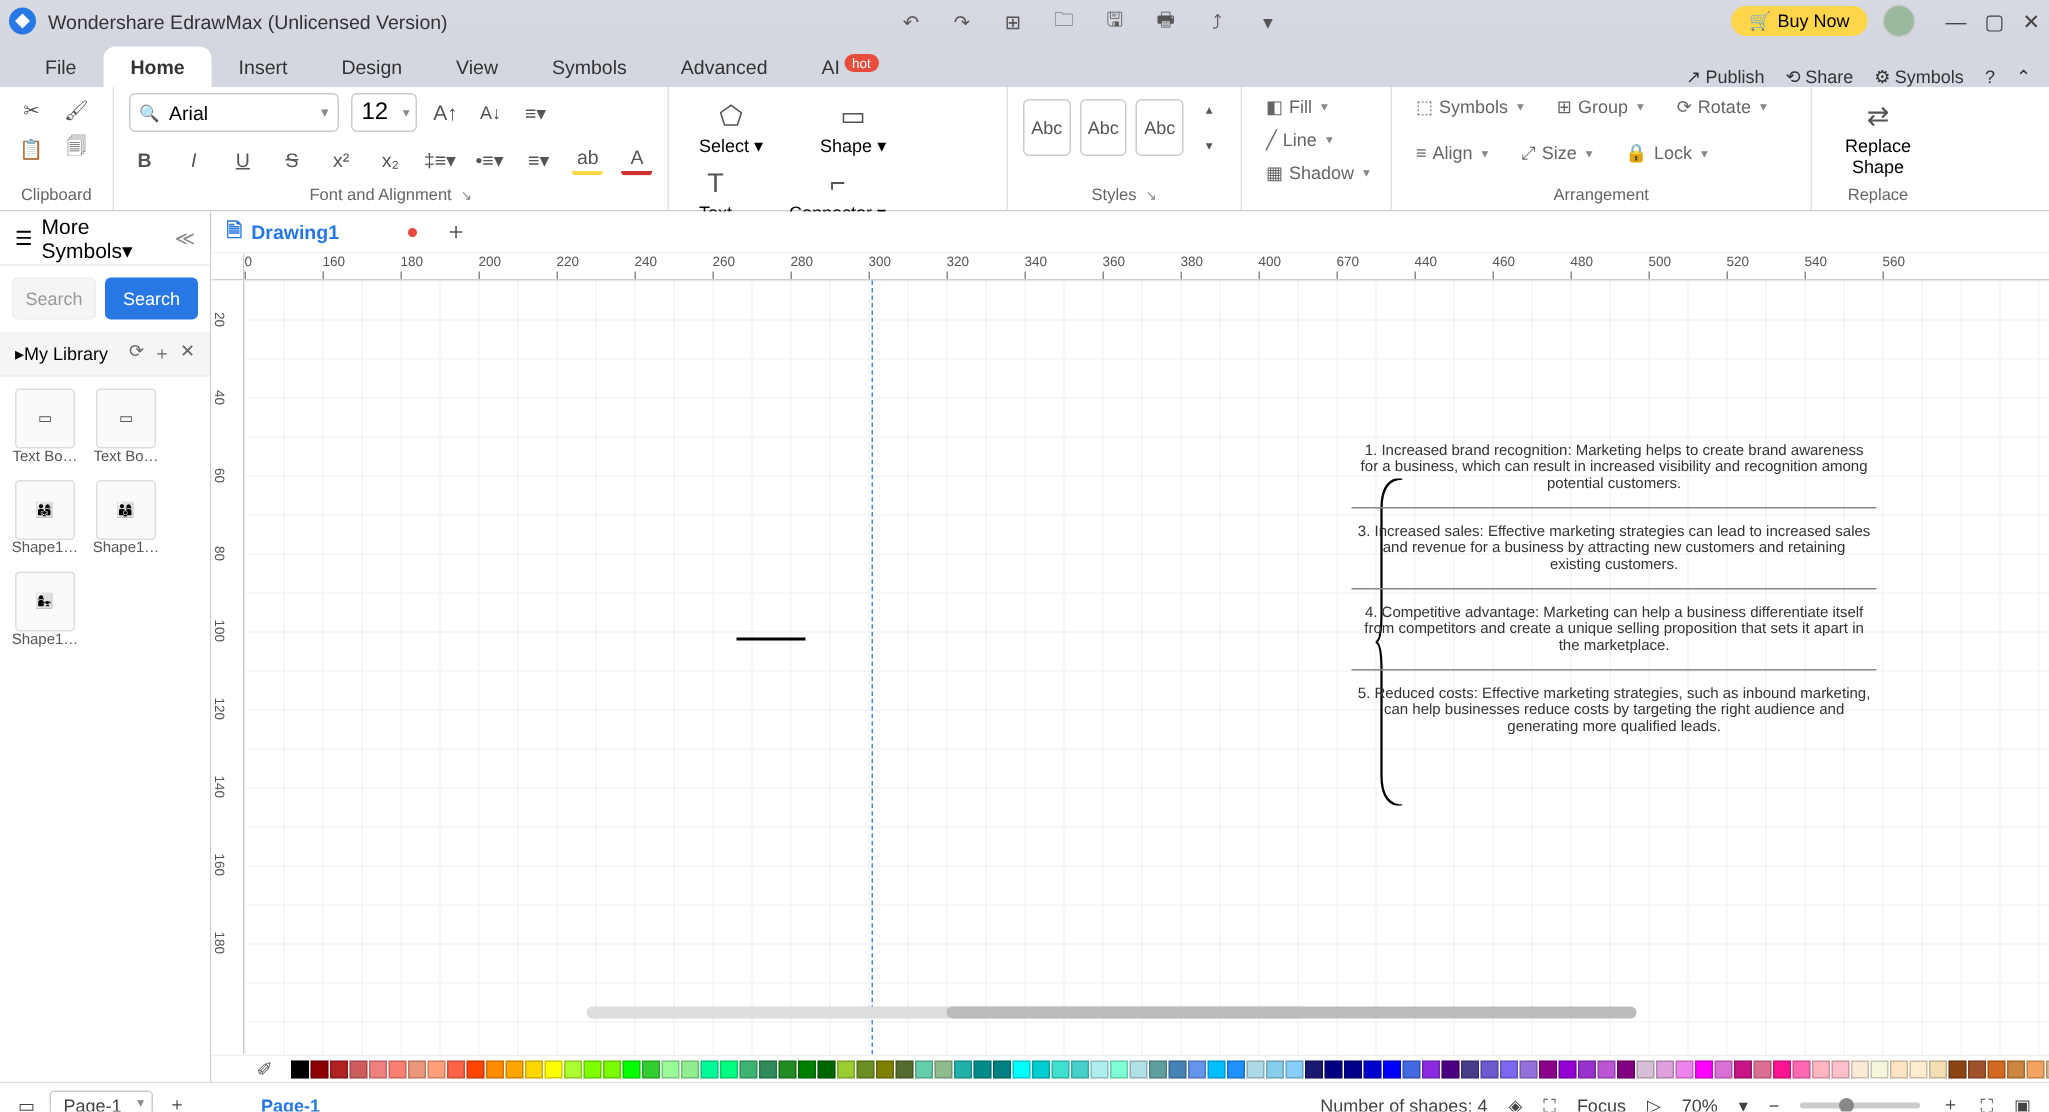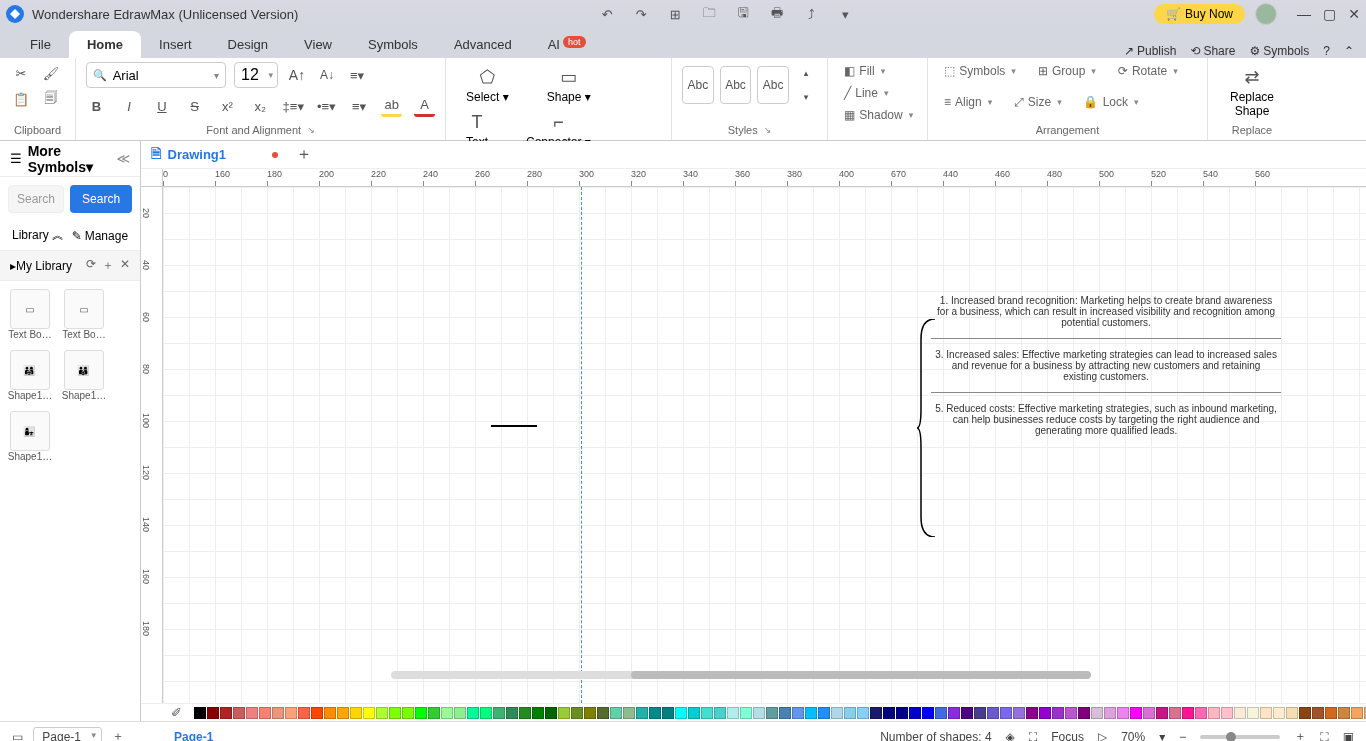--- a/index.html
+++ b/index.html
@@ -43,21 +43,21 @@
 .big-tool .lbl { font-size: 12px;}
 .style-box { width: 38px; height: 38px; border: 1px solid #ccc; border-radius: 4px; display: flex; align-items: center; justify-content: center; font-size: 12px; color: #555; }
 .style-row { display: flex; gap: 6px; align-items: center; }
 .arrange-item { display: flex; align-items: center; gap: 4px; font-size: 12px; color: #666; cursor: pointer; padding: 2px 6px; }
 .arrange-item .arrow { font-size: 9px; color: #888; margin-left: 2px;}
 
 
 .main { display: flex; height: 580px; }
 .leftpanel { width: 222px; border-right: 1px solid #ccc; background: #fff; display: flex; flex-direction: column; }
 .leftpanel .header { height: 36px; display: flex; align-items: center; padding: 0 10px; border-bottom: 1px solid #eee; }
-.leftpanel .header .title { font-weight: 700; font-size: 14px; margin-left: 6px;}
+.leftpanel .header .title { font-weight: 400; font-size: 14px; margin-left: 6px;}
 .leftpanel .header .collapse { margin-left: auto; color: #888; cursor: pointer;}
 .leftpanel .search-row { display: flex; padding: 8px; gap: 6px;}
 .leftpanel .search-box { flex: 1; height: 28px; border: 1px solid #eee; background: #F5F5F5; border-radius: 4px; padding: 0 8px; font-size: 12px; color: #999; display: flex; align-items: center;}
 .leftpanel .search-btn { background: #2778E5; color: #fff; border-radius: 4px; padding: 0 12px; font-size: 12px; display: flex; align-items: center; cursor: pointer;}
 .leftpanel .lib-row { display: flex; align-items: center; padding: 6px 12px; border-bottom: 1px solid #eee; font-size: 12px;}
 .leftpanel .lib-row .manage { margin-left: auto; display: flex; align-items: center; gap: 3px; cursor: pointer;}
 .leftpanel .mylib { display: flex; align-items: center; padding: 6px 10px; background: #F5F5F5; font-size: 12px; border-bottom: 1px solid #eee;}
 .leftpanel .mylib .actions { margin-left: auto; display: flex; gap: 6px; color: #666;}
 .leftpanel .shapes { padding: 8px; display: flex; flex-wrap: wrap; gap: 10px;}
 .shape-item { width: 44px; display: flex; flex-direction: column; align-items: center; font-size: 10px; color: #555; cursor: pointer;}
@@ -73,21 +73,21 @@
 .ruler-h { position: absolute; top: 0; left: 22px; right: 0; height: 18px; background: #fff; border-bottom: 1px solid #ccc; display: flex; }
 .ruler-h .tick { flex: 0 0 52px; font-size: 9px; color: #555; position: relative; text-align: left;}
 .ruler-h .tick::after { content: ""; position: absolute; bottom: 0; left: 0; width: 1px; height: 5px; background: #888;}
 .ruler-v { position: absolute; top: 18px; left: 0; width: 22px; bottom: 0; background: #fff; border-right: 1px solid #ccc; }
 .ruler-v .tick { height: 52px; font-size: 9px; color: #555; writing-mode: vertical-rl; text-align: center; position: relative;}
 .ruler-corner { position: absolute; top: 0; left: 0; width: 22px; height: 18px; background: #fff; border-right: 1px solid #ccc; border-bottom: 1px solid #ccc;}
 .grid { position: absolute; top: 18px; left: 22px; right: 0; bottom: 0; background-image: linear-gradient(#eee 1px, transparent 1px), linear-gradient(90deg, #eee 1px, transparent 1px); background-size: 26px 26px;}
 .guide-line { position: absolute; top: 18px; bottom: 0; left: 440px; width: 0; border-left: 1px dashed #4A88D8; }
 .node-blue { position: absolute; top: 233px; left: 40px; width: 310px; height: 48px; background: #4A88D8; border-radius: 24px; color: #fff; font-weight: bold; font-size: 15px; display: flex; align-items: center; justify-content: center;}
 .node-white { position: absolute; top: 220px; left: 396px; width: 378px; height: 74px; background: #fff; border: 1.5px solid #000; font-size: 12px; font-weight: bold; display: flex; align-items: center; justify-content: center; text-align: center; padding: 6px 10px;}
-.bracket-list { position: absolute; top: 116px; left: 790px; width: 350px; font-size: 10px; text-align: center; color: #333;}
+.bracket-list { position: absolute; top: 116px; left: 760px; width: 350px; font-size: 10px; text-align: center; color: #333;}
 .bracket-list .item { padding: 10px 4px; border-bottom: 1px solid #888;}
 .bracket-list .item:last-child { border-bottom: none;}
 .bracket-curve { position: absolute; top: 150px; left: 776px; width: 18px; height: 218px;}
 .connector1 { position: absolute; top: 256px; left: 350px; width: 46px; height: 2px; background: #000;}
 .hscroll { position: absolute; bottom: 24px; left: 250px; width: 480px; height: 8px; background: #ddd; border-radius: 4px; }
 .hscroll .thumb { position: absolute; left: 240px; width: 460px; height: 8px; background: #bbb; border-radius: 4px;}
 
 
 .colorbar { height: 18px; display: flex; padding: 2px 10px 2px 30px; gap: 1px; align-items: center; background: #fff; border-top: 1px solid #eee;}
 .colorbar .sw { width: 12px; height: 12px; border: 1px solid rgba(0,0,0,0.2); cursor: pointer;}
@@ -316,24 +316,20 @@
 
   <div class="leftpanel">
     <div class="header">
       <span>☰</span>
       <span class="title"><span>More Symbols</span>▾</span>
       <span class="collapse">≪</span>
     </div>
     <div class="search-row">
       <div class="search-box">Search</div>
       <div class="search-btn">Search</div>
-    </div>
-    <div class="lib-row">
-      <span><span>Library</span> ︽</span>
-      <span class="manage">✎ <span>Manage</span></span>
     </div>
     <div class="mylib">
       ▸ <span>My Library</span>
       <span class="actions">
         <span>⟳</span>
         <span>＋</span>
         <span>✕</span>
       </span>
     </div>
     <div class="shapes" id="shape-list">
@@ -408,20 +404,21 @@
         </div>
       <div class="grid"></div>
       <div class="guide-line"></div>
       <div class="connector1"></div>
       <svg class="bracket-curve" viewBox="0 0 18 218">
         <path d="M18 0 Q4 0 4 20 L4 90 Q4 109 0 109 Q4 109 4 128 L4 198 Q4 218 18 218" fill="none" stroke="#000" stroke-width="1.5"></path>
       </svg>
       <div class="bracket-list" id="bracket-list">
           <div class="item">1. Increased brand recognition: Marketing helps to create brand awareness for a business, which can result in increased visibility and recognition among potential customers.</div>
           <div class="item">3. Increased sales: Effective marketing strategies can lead to increased sales and revenue for a business by attracting new customers and retaining existing customers.</div>
+          <div class="item">4. Competitive advantage: Marketing can help a business differentiate itself from competitors and create a unique selling proposition that sets it apart in the marketplace.</div>
           <div class="item">5. Reduced costs: Effective marketing strategies, such as inbound marketing, can help businesses reduce costs by targeting the right audience and generating more qualified leads.</div>
         </div>
 
       <div class="hscroll">
           <div class="thumb"></div>
         </div>
     </div>
     <div class="colorbar" id="colorbar">
       <span class="eyedrop">✐</span>
     <div class="sw" style="background: rgb(0, 0, 0);"></div>

